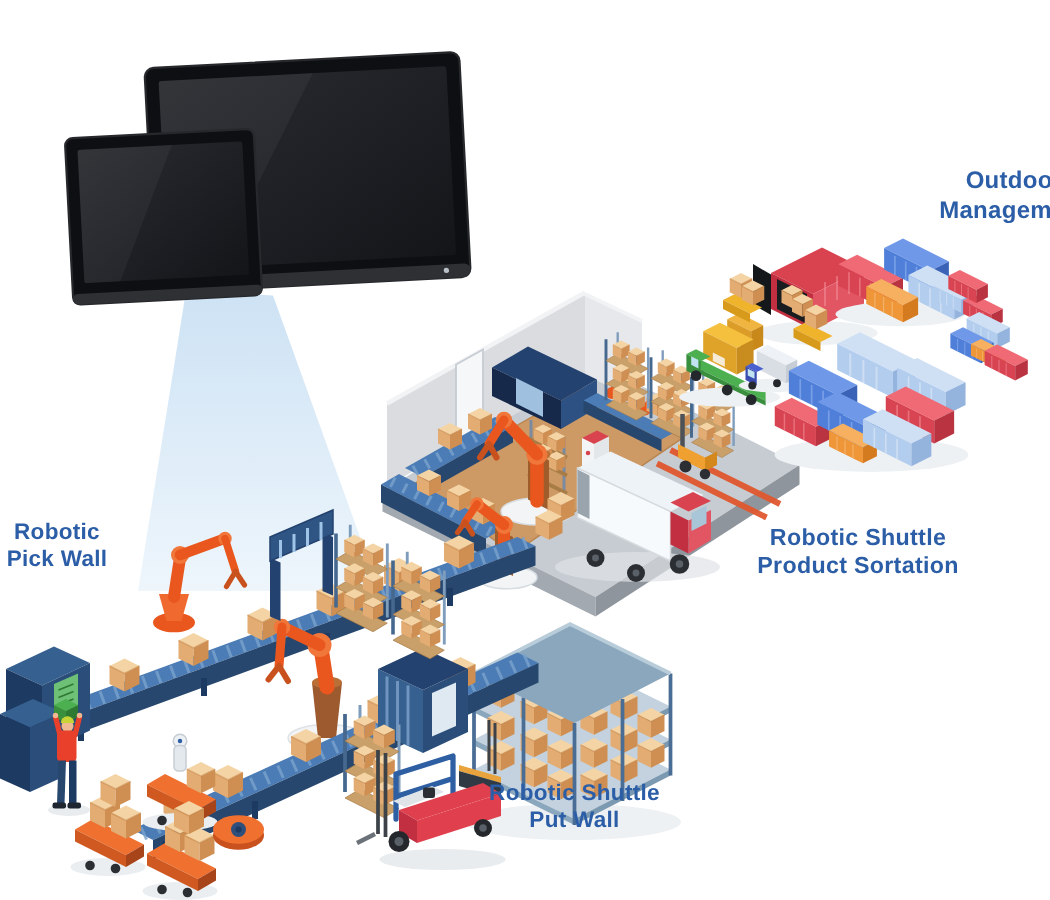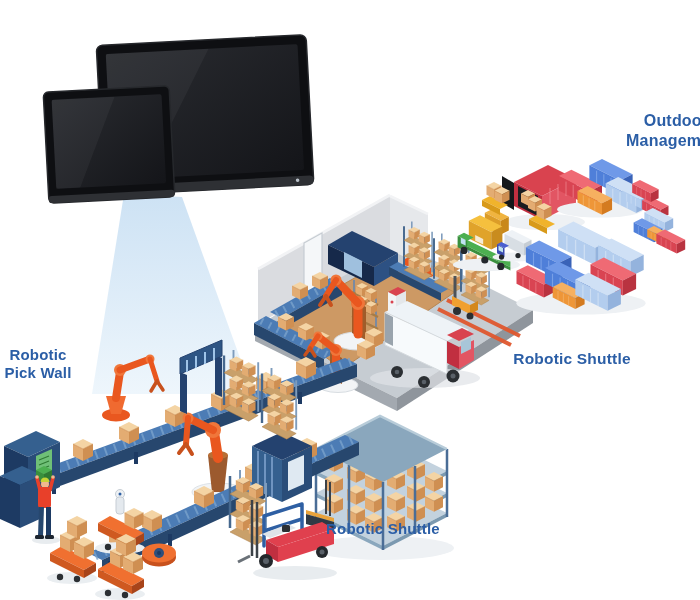--- a/index.html
+++ b/index.html
@@ -476,21 +476,23 @@
   </g>
 </g>
 </svg>
 
 <div class="lbl" id="lbl-pick">
   <span>Robotic</span>
   <span>Pick Wall</span>
 </div>
 <div class="lbl" id="lbl-sort">
   <span>Robotic Shuttle</span>
+  <span>Product Sortation</span>
 </div>
 <div class="lbl" id="lbl-put">
   <span>Robotic Shuttle</span>
+  <span>Put Wall</span>
 </div>
 <div class="lbl" id="lbl-out">
   <span>Outdoor</span>
   <span>Management</span>
 </div>
 </div>
 
 </body></html>

